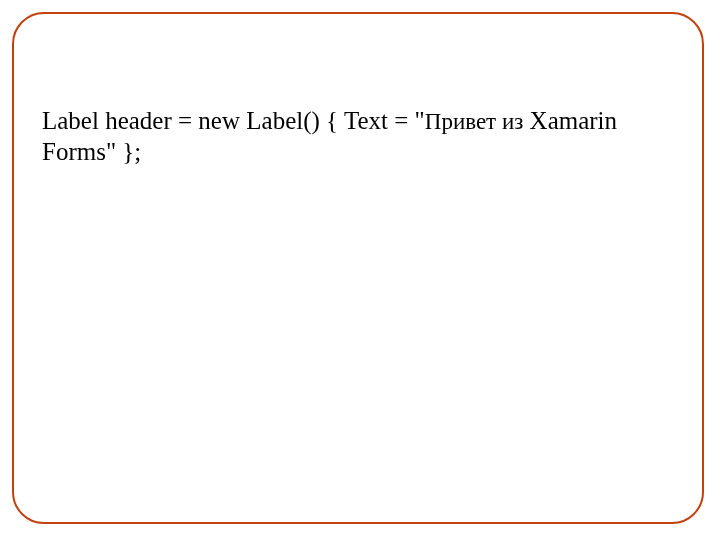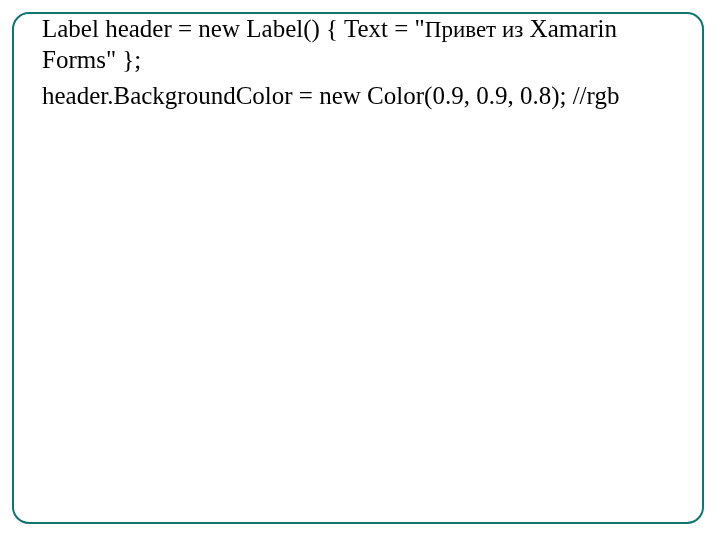--- a/index.html
+++ b/index.html
@@ -9,39 +9,37 @@
     height: 540px;
     background: #ffffff;
     font-family: Georgia, 'Times New Roman', serif;
   }
   .frame {
     position: absolute;
     left: 12px;
     top: 12px;
     width: 692px;
     height: 512px;
-    border: 2px solid #0f766e;
-    border-radius: 17px;
+    border: 2px solid #c2410c;
+    border-radius: 32px;
     box-sizing: border-box;
+    padding-top: 92px;
     padding-left: 28px;
     padding-right: 36px;
   }
   .code-line {
     font-size: 25px;
     line-height: 1.22;
     color: #000000;
     margin-bottom: 6px;
   }
   .cyr {
     font-size: 23px;
   }
 </style>
 </head>
 <body>
 
 <div class="frame">
   <div class="code-line">
     <span>Label header = new Label() { Text = "</span><span class="cyr">Привет из</span><span> Xamarin Forms" };</span>
   </div>
-  <div class="code-line">
-    <span>header.BackgroundColor = new Color(0.9, 0.9, 0.8); //rgb</span>
-  </div>
 </div>
 
 </body></html>

